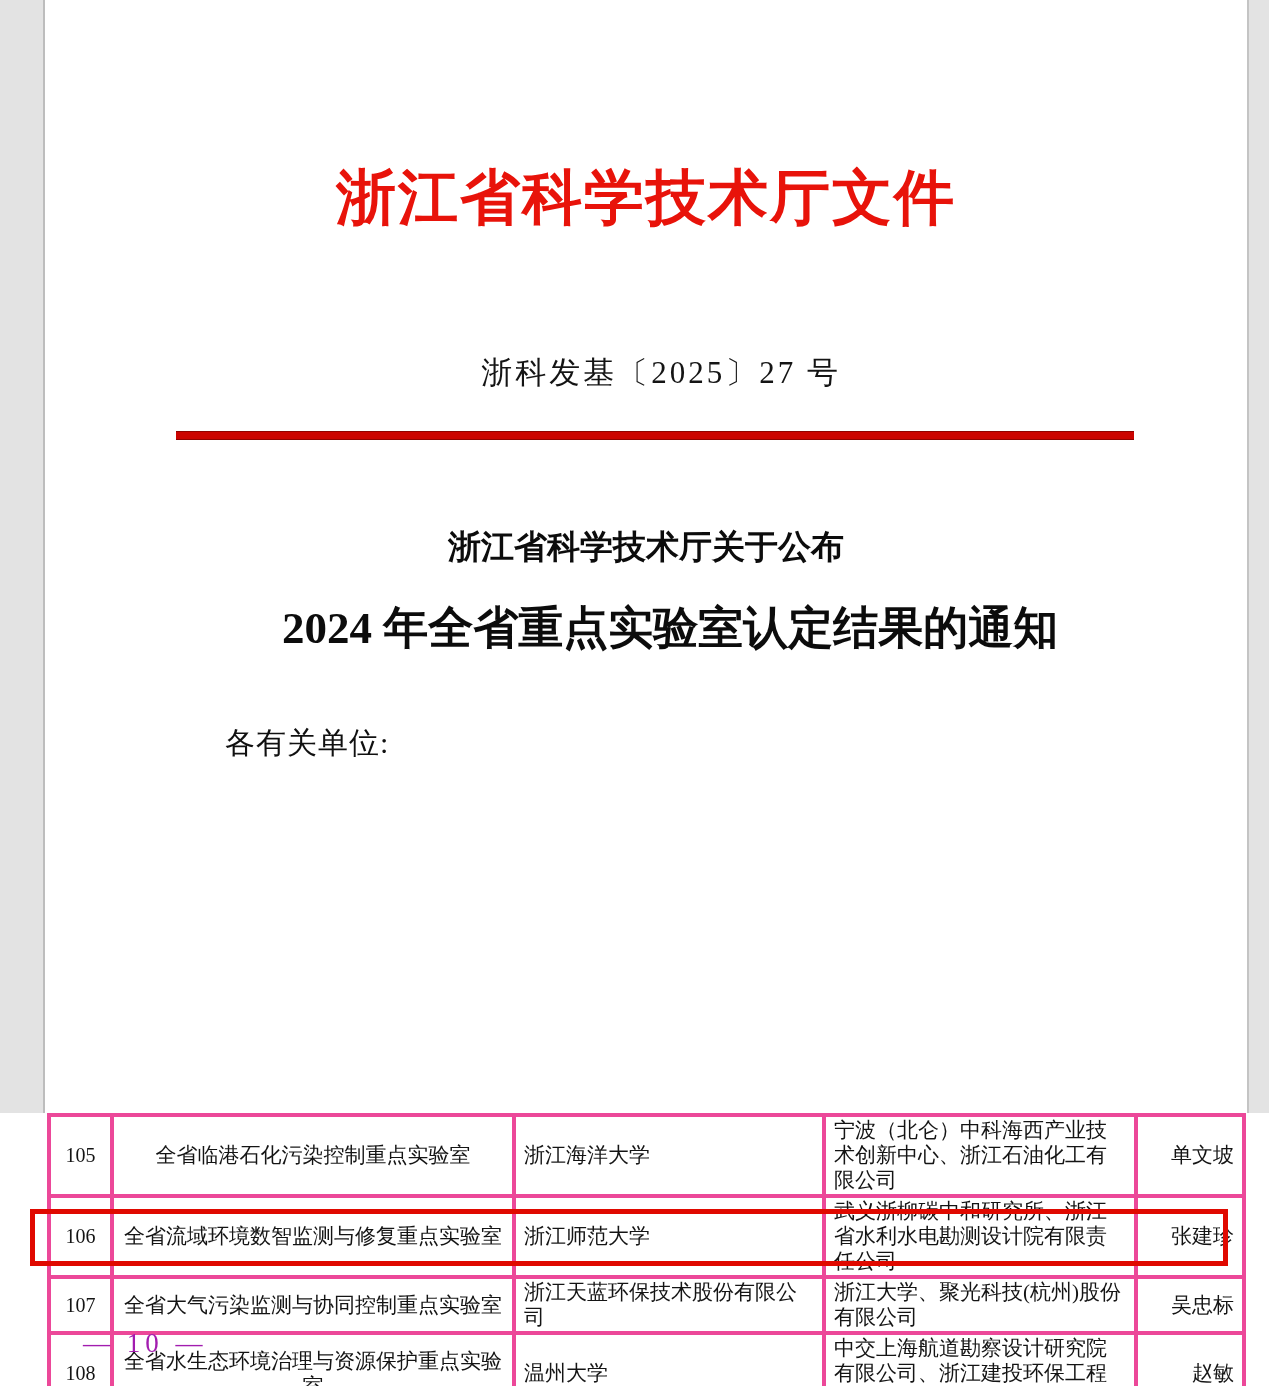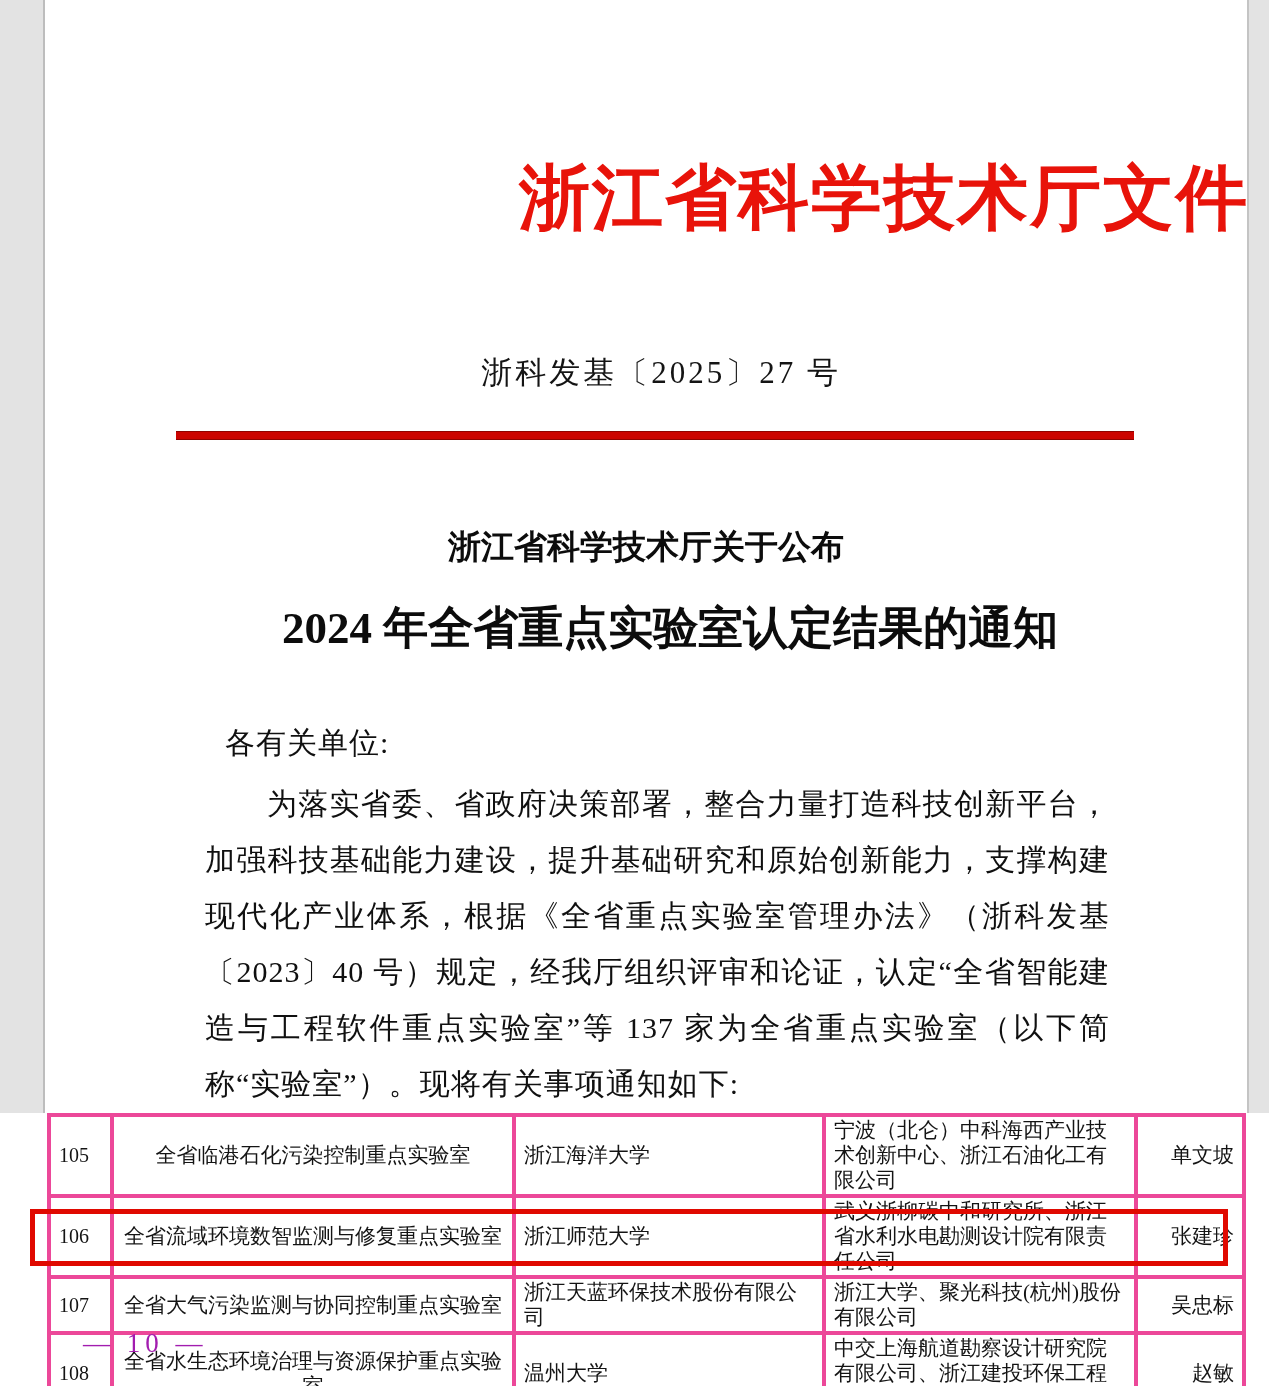--- a/index.html
+++ b/index.html
@@ -21,22 +21,22 @@
     box-sizing: border-box;
   }
   
   .bottom-sheet {
     position: absolute; left: 0; top: 1113px; width: 1269px; height: 273px;
     background: #ffffff;
   }
 
   .letterhead-title {
     position: absolute; left: 43px; top: 138px; width: 1206px;
-    text-align: right;
-    font-size: 71px; font-weight: 900; letter-spacing: 2px;
+    text-align: center;
+    font-size: 60px; font-weight: 900; letter-spacing: 2px;
     line-height: 120px;
     white-space: nowrap;
   }
   .doc-number {
     position: absolute; left: 58px; top: 352px; width: 1206px;
     text-align: center;
     font-size: 31px; color: #141414; letter-spacing: 3px;
   }
   .red-rule {
     position: absolute; left: 176px; top: 431px; width: 958px; height: 7px;
@@ -73,21 +73,21 @@
     width: 1166px;
     font-size: 21px; color: #141414;
   }
   table.results td {
     border: 4px solid #ec4899;
     padding: 1px 8px;
     line-height: 25px;
     overflow: hidden;
     box-sizing: border-box;
   }
-  td.c-no   { width: 63px;  text-align: left; font-size: 20px; }
+  td.c-no   { width: 63px;  text-align: center; font-size: 20px; }
   td.c-lab  { width: 402px; padding-left: 28px; text-align: center; }
   td.c-host { width: 310px; padding-left: 14px; }
   td.c-part { width: 312px; }
   td.c-dir  { width: 108px; text-align: right; }
   tr.r0 { height: 52px; } tr.r1 { height: 48px; }
   tr.r2 { height: 54px; } tr.r3 { height: 48px; }
 
   .highlight-box {
     position: absolute; left: 30px; top: 1209px;
     width: 1188px; height: 47px;
@@ -112,21 +112,20 @@
 
   <div class="doc-number">浙科发基〔2025〕27 号</div>
 
   <div class="red-rule" style="background: rgb(203, 4, 0);"></div>
 
   <div class="subject-line1">浙江省科学技术厅关于公布</div>
   <div class="subject-line2">2024 年全省重点实验室认定结果的通知</div>
 
   <div class="salutation">各有关单位:</div>
 
-  <div class="body-paragraph">为落实省委、省政府决策部署，整合力量打造科技创新平台，加强科技基础能力建设，提升基础研究和原始创新能力，支撑构建现代化产业体系，根据《全省重点实验室管理办法》（浙科发基〔2023〕40 号）规定，经我厅组织评审和论证，认定“全省智能建造与工程软件重点实验室”等 137 家为全省重点实验室（以下简称“实验室”）。现将有关事项通知如下:</div>
 
   <table class="results">
     <tbody>
         <tr class="r0">
     <td class="c-no">105</td>
     <td class="c-lab">全省临港石化污染控制重点实验室</td>
     <td class="c-host">浙江海洋大学</td>
     <td class="c-part">宁波（北仑）中科海西产业技术创新中心、浙江石油化工有限公司</td>
     <td class="c-dir">单文坡</td>
   </tr>

